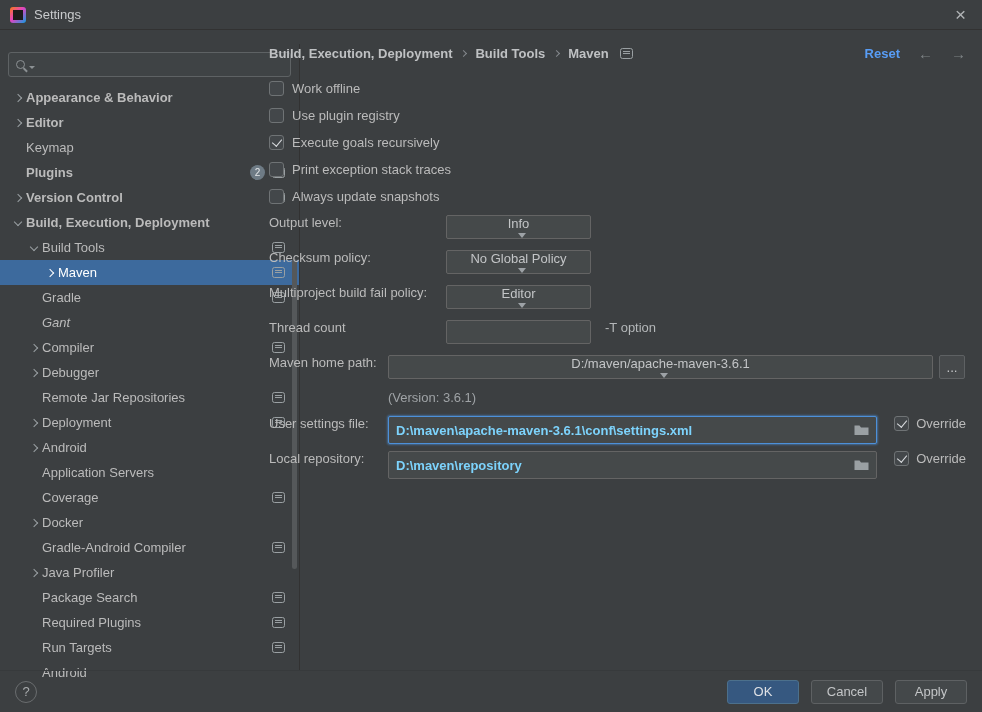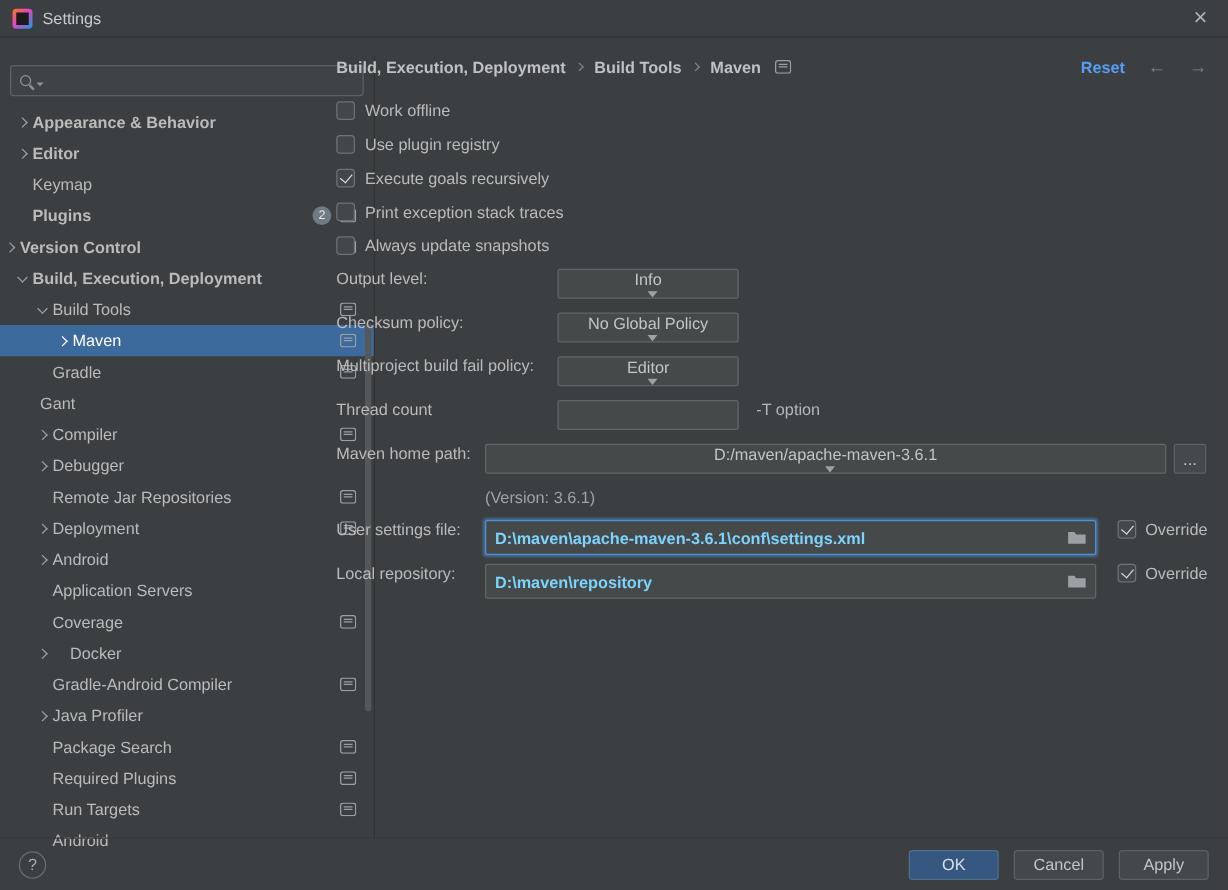--- a/index.html
+++ b/index.html
@@ -123,21 +123,21 @@
       </div>
       <div class="tree-item bold" style="padding-left: 10px;">
         <span class="chev-slot"></span>
         <span class="tree-label">Plugins</span>
         <span class="badge">2</span>
         <span class="row-icon"><svg width="13" height="11" viewBox="0 0 13 11">
             <rect x="0.5" y="0.5" width="12" height="10" rx="2" fill="none" stroke="#9aa0a3"></rect>
             <path d="M3 3.5h7M3 5.5h7" stroke="#9aa0a3" fill="none"></path>
           </svg></span>
       </div>
-      <div class="tree-item bold" style="">
+      <div class="tree-item bold" style="padding-left: 10px;">
         <span class="chev-slot">
           <i class="chev right"></i>
         </span>
         <span class="tree-label">Version Control</span>
         <span class="row-icon"><svg width="13" height="11" viewBox="0 0 13 11">
             <rect x="0.5" y="0.5" width="12" height="10" rx="2" fill="none" stroke="#9aa0a3"></rect>
             <path d="M3 3.5h7M3 5.5h7" stroke="#9aa0a3" fill="none"></path>
           </svg></span>
       </div>
       <div class="tree-item bold" style="padding-left: 10px;">
@@ -166,21 +166,21 @@
             <path d="M3 3.5h7M3 5.5h7" stroke="#9aa0a3" fill="none"></path>
           </svg></span>
       </div>
       <div class="tree-item" style="padding-left: 42px;">
         <span class="tree-label">Gradle</span>
         <span class="row-icon"><svg width="13" height="11" viewBox="0 0 13 11">
             <rect x="0.5" y="0.5" width="12" height="10" rx="2" fill="none" stroke="#9aa0a3"></rect>
             <path d="M3 3.5h7M3 5.5h7" stroke="#9aa0a3" fill="none"></path>
           </svg></span>
       </div>
-      <div class="tree-item" style="padding-left: 32px;">
+      <div class="tree-item" style="padding-left: 42px; font-style: italic;">
         <span class="tree-label">Gant</span>
       </div>
       <div class="tree-item" style="padding-left: 26px;">
         <span class="chev-slot">
           <i class="chev right"></i>
         </span>
         <span class="tree-label">Compiler</span>
         <span class="row-icon"><svg width="13" height="11" viewBox="0 0 13 11">
             <rect x="0.5" y="0.5" width="12" height="10" rx="2" fill="none" stroke="#9aa0a3"></rect>
             <path d="M3 3.5h7M3 5.5h7" stroke="#9aa0a3" fill="none"></path>
@@ -221,21 +221,21 @@
         <span class="tree-label">Application Servers</span>
       </div>
       <div class="tree-item" style="padding-left: 26px;">
         <span class="chev-slot"></span>
         <span class="tree-label">Coverage</span>
         <span class="row-icon"><svg width="13" height="11" viewBox="0 0 13 11">
             <rect x="0.5" y="0.5" width="12" height="10" rx="2" fill="none" stroke="#9aa0a3"></rect>
             <path d="M3 3.5h7M3 5.5h7" stroke="#9aa0a3" fill="none"></path>
           </svg></span>
       </div>
-      <div class="tree-item" style="padding-left: 26px; gap: 14px;">
+      <div class="tree-item" style="padding-left: 26px;">
         <span class="chev-slot">
           <i class="chev right"></i>
         </span>
         <span class="tree-label">Docker</span>
       </div>
       <div class="tree-item" style="padding-left: 26px;">
         <span class="chev-slot"></span>
         <span class="tree-label">Gradle-Android Compiler</span>
         <span class="row-icon"><svg width="13" height="11" viewBox="0 0 13 11">
             <rect x="0.5" y="0.5" width="12" height="10" rx="2" fill="none" stroke="#9aa0a3"></rect>

